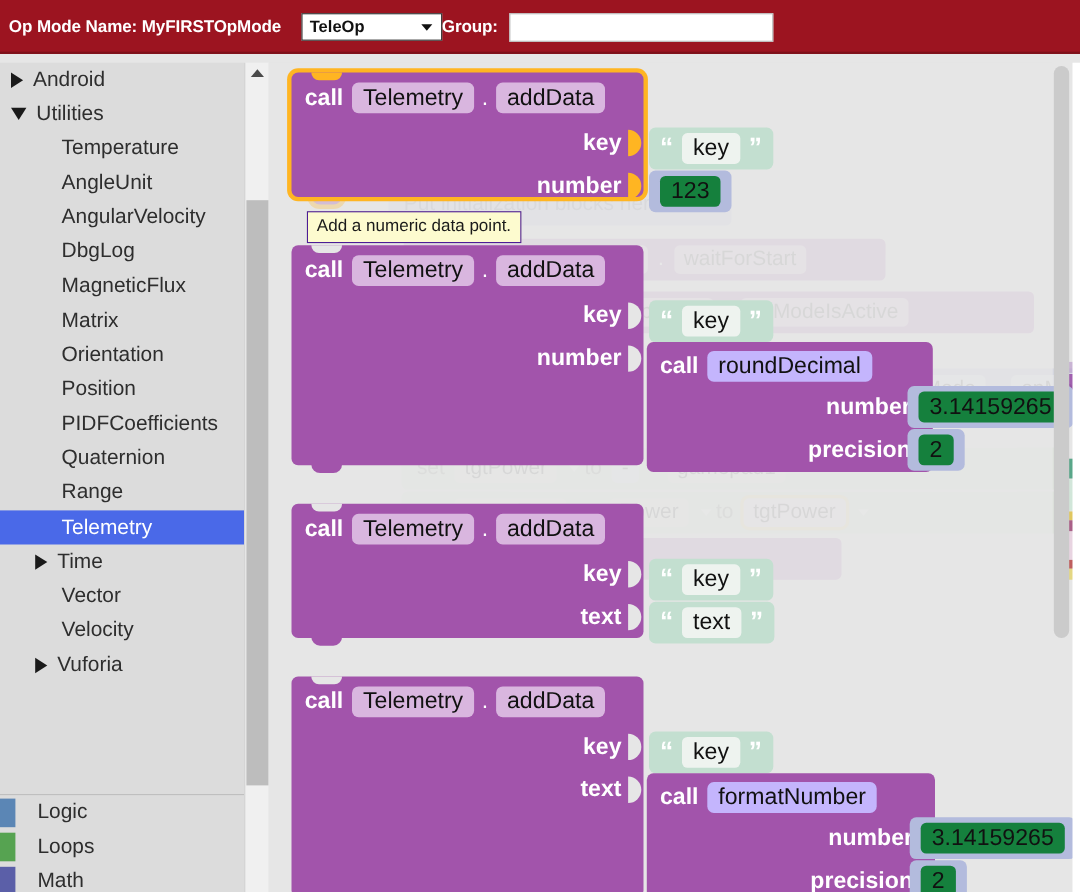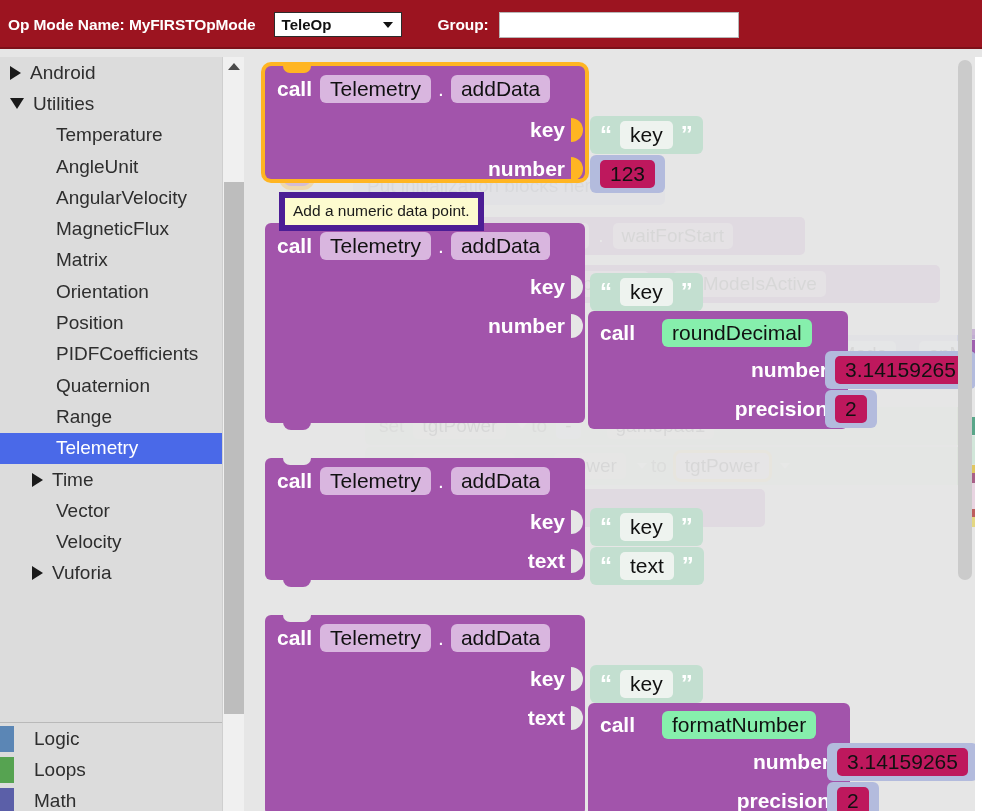--- a/index.html
+++ b/index.html
@@ -33,21 +33,21 @@
     background:#ffffff; border:1px solid #2b2b2b;
     position:relative; display:flex; align-items:center;
     padding-left:7px;
     font-size:15px; font-weight:bold; color:#111;
   }
   #opmode-select .caret {
     position:absolute; right:8px; top:50%; transform:translateY(-50%);
     width:0;height:0; border-left:5px solid transparent; border-right:5px solid transparent;
     border-top:6px solid #111;
   }
-  #group-label { margin-left:36px; }
+  #group-label { }
   #group-input {
     margin-left:10px; width:240px; height:26px;
     background:#ffffff; border:1px solid #b7b7b7;
   }
 
   
   #tree {
     position:absolute; left:0; top:57px; width:222px; height:754px;
     background:#dcdcdc; overflow:hidden; z-index:40;
   }
@@ -184,33 +184,33 @@
 
   
   .val { position:absolute; display:flex; align-items:center; border-radius:6px; height:38px; padding:0 10px; }
   .val.str { background:#c3dfd0; }
   .val.num { background:#b3bbdd; }
   .quote { color:#ffffff; font-size:24px; font-weight:bold; line-height:1; }
   .val .txt {
     background:#eef3ef; color:#111; border-radius:5px; padding:2px 10px; margin:0 8px;
     font-size:21px;
   }
-  .val.num .txt { background:#be185d; margin:0; }
+  .val.num .txt { background:#15803d; margin:0; }
 
   
   .nest {
     position:absolute; background:#a254ab; border-radius:6px; padding-bottom:6px;
   }
   .nest .hdr { padding:8px 12px 2px 12px; }
-  .nest .hdr .fld { background:#86efac;margin-left:19px; }
+  .nest .hdr .fld { background:#c4b5fd; }
 
   
   #tooltip {
     position:absolute; left:279px; top:192px; z-index:80;
-    background:#fdfbcf; border:6px solid #4c1d95;
+    background:#fdfbcf; border:1px solid #4c1d95;
     font-size:15.5px; color:#1a1a1a; padding:4px 8px 5px 8px;
     white-space:nowrap;
   }
 
   
   #ws-sb {
     position:absolute; left:957px; top:60px; width:16px; height:748px; z-index:70;
   }
   #ws-sb-thumb {
     position:absolute; left:1px; top:0px; width:14px; height:520px;
@@ -489,20 +489,23 @@
       <div class="tree-row lvl1">
         <span>Temperature</span>
       </div>
       <div class="tree-row lvl1">
         <span>AngleUnit</span>
       </div>
       <div class="tree-row lvl1">
         <span>AngularVelocity</span>
       </div>
       <div class="tree-row lvl1">
+        <span>DbgLog</span>
+      </div>
+      <div class="tree-row lvl1">
         <span>MagneticFlux</span>
       </div>
       <div class="tree-row lvl1">
         <span>Matrix</span>
       </div>
       <div class="tree-row lvl1">
         <span>Orientation</span>
       </div>
       <div class="tree-row lvl1">
         <span>Position</span>

